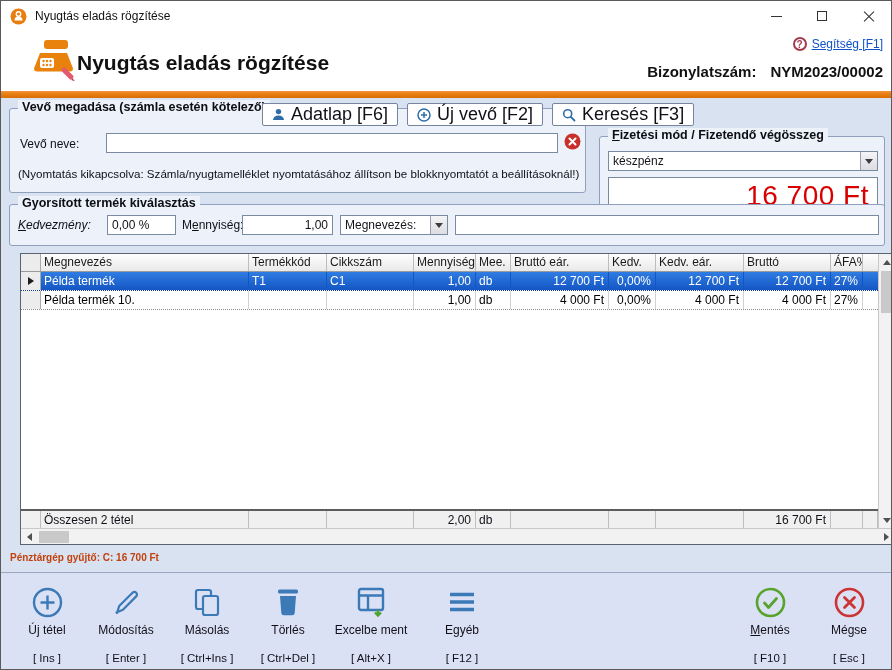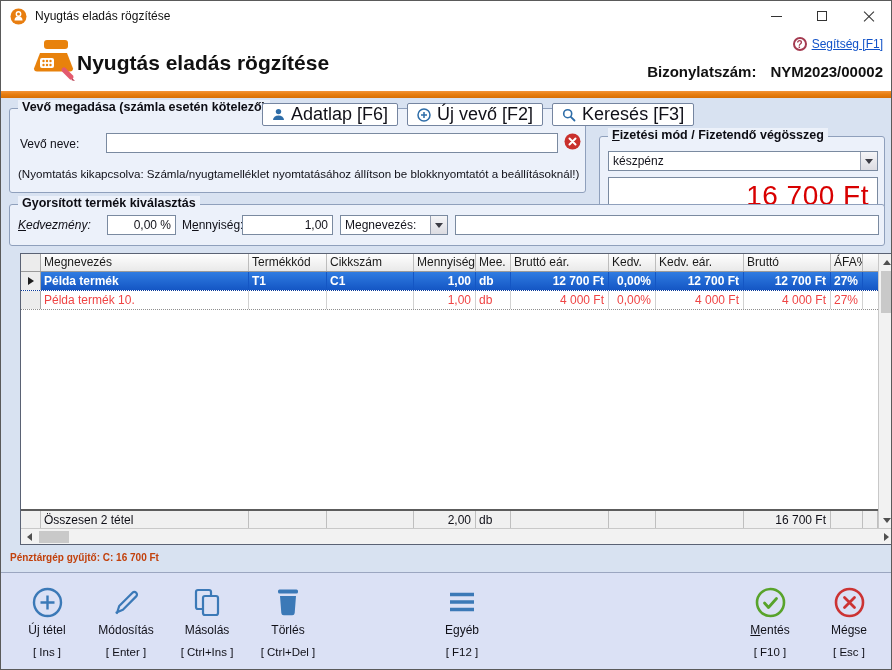--- a/index.html
+++ b/index.html
@@ -91,51 +91,51 @@
   #pay-combo { left:8px; top:14px; width:270px; }
   #total-box {
     position:absolute; left:8px; top:40px; width:270px; height:37px;
     background:#fff; border:1px solid #7a8aa0;
     display:flex; align-items:center; justify-content:flex-end; padding-right:8px;
   }
   #total-box .amount { font-size:28px; color:#d80000; letter-spacing:0.5px; }
 
   #gb-quick { left:8px; top:203px; width:876px; height:42px; }
   #quick-discount-label { position:absolute; left:8px; top:13px;font-style:italic; }
-  #quick-discount-input { position:absolute; left:97px; top:10px; width:69px; text-align:right; }
+  #quick-discount-input { position:absolute; left:97px; top:10px; width:69px; }
   #quick-qty-label { position:absolute; left:172px; top:13px; }
   #quick-qty-input { position:absolute; left:232px; top:10px; width:91px; text-align:right; }
   #quick-field-combo { left:330px; top:10px; width:108px; }
   #quick-search-input { position:absolute; left:445px; top:10px; width:424px; }
 
   
   #grid-panel {
     position:absolute; left:8px; top:252px; width:876px; height:292px;
     border:1px solid #5a6274; background:#fff;margin-left:11px;
   }
   #grid-area { position:absolute; left:0; top:0; width:857px; bottom:16px; overflow:hidden; background:#fff; }
   .grid-row { display:flex; width:857px; }
   .hdr-row { height:18px; background:linear-gradient(180deg,#fefefe,#e9e9e9); border-bottom:1px solid #9a9a9a; }
   .hdr-cell {
     font-size:12px; color:#1a1a1a; padding:1px 3px; border-right:1px solid #bdbdbd;
     overflow:hidden; white-space:nowrap; cursor:pointer;
   }
   .data-row { height:19px; border-bottom:1px dotted #8f8f8f; cursor:pointer; background:#fff; }
   .cell {
     padding:1px 3px; border-right:1px solid #d2d2d2; overflow:hidden; white-space:nowrap;
-    font-size:12px; line-height:16px; color:#ef4444;
+    font-size:12px; line-height:16px; color:#000000;
   }
   .num { text-align:right; padding-right:4px; }
   .w-sel { width:20px; flex:none; background:#ececec; border-right:1px solid #a9a9a9; display:flex; align-items:center; justify-content:center; }
   .w0{width:208px;flex:none}.w1{width:78px;flex:none}.w2{width:87px;flex:none}
   .w3{width:62px;flex:none}.w4{width:35px;flex:none}.w5{width:98px;flex:none}
   .w6{width:47px;flex:none}.w7{width:88px;flex:none}.w8{width:87px;flex:none}
   .w9{width:32px;flex:none}.wx{flex:1;border-right:none}
   .row-selected .cell:not(.w-sel) {
-    background:linear-gradient(180deg,#2f7ce2,#1456c4); color:#fff; border-right-color:#1456c4;font-weight:bold;
+    background:linear-gradient(180deg,#2f7ce2,#1456c4); color:#fff; border-right-color:#1456c4;
   }
   .row-selected { border-bottom:1px dotted #0a3a9a; }
   .cur-arrow { width:0; height:0; border-top:4px solid transparent; border-bottom:4px solid transparent; border-left:6px solid #1c1c1c; }
 
   #summary-row {
     position:absolute; left:0; bottom:16px; width:857px; height:19px;
     background:#f0f0f0; border-top:2px solid #5c5c5c; display:flex;
   }
   #summary-row .cell { border-right:1px solid #bfbfbf; background:#f0f0f0; color:#101018; }
   #summary-row .w-sel { background:#f0f0f0; }
@@ -165,21 +165,21 @@
 
   #toolbar {
     position:absolute; left:0; right:0; top:571px; bottom:0;
     background:#dbe1f5; border-top:1px solid #9ba6c0;
   }
   .tool-btn {
     position:absolute; top:12px; width:88px; display:flex; flex-direction:column; align-items:center; cursor:pointer;
   }
   .tool-icon { height:34px; display:flex; align-items:center; justify-content:center; }
   .tool-label { margin-top:4px; font-size:12px; color:#101018; white-space:nowrap; }
-  .tool-shortcut { margin-top:9px; font-size:11.5px; color:#101018; white-space:nowrap; }
+  .tool-shortcut { margin-top:15px; font-size:11.5px; color:#101018; white-space:nowrap; }
 </style>
 </head>
 <body>
 
 <div id="app">
 
   <div class="titlebar">
     <svg class="app-ico" viewBox="0 0 17 17">
       <circle cx="8.5" cy="8.5" r="8" fill="#e87e10"></circle>
       <circle cx="8.5" cy="6" r="2.2" fill="none" stroke="#fff" stroke-width="1.4"></circle>
@@ -416,20 +416,31 @@
       <span class="tool-icon">
           <svg width="30" height="31" viewBox="0 0 30 31">
             <rect x="4" y="3" width="15" height="19" rx="2" fill="none" stroke="#3b79b7" stroke-width="2.2"></rect>
             <rect x="11" y="9" width="15" height="19" rx="2" fill="#dbe1f5" stroke="#3b79b7" stroke-width="2.2"></rect>
           </svg>
         </span>
       <span class="tool-label">Másolás</span>
       <span class="tool-shortcut">[ Ctrl+Ins ]</span>
     </div>
 
+    <div class="tool-btn" style="left:326px">
+      <span class="tool-icon">
+          <svg width="32" height="32" viewBox="0 0 32 32">
+            <rect x="4" y="3" width="24" height="21" rx="2" fill="none" stroke="#3b79b7" stroke-width="2.4"></rect>
+            <path d="M4 9.5 h24 M13 9.5 V24" stroke="#3b79b7" stroke-width="2.4"></path>
+            <path d="M23 24 v4 M20 26.5 l3 3 3 -3" fill="none" stroke="#4ca42c" stroke-width="2.4"></path>
+          </svg>
+        </span>
+      <span class="tool-label">Excelbe ment</span>
+      <span class="tool-shortcut">[ Alt+X ]</span>
+    </div>
 
     <div class="tool-btn" style="left:417px">
       <span class="tool-icon">
           <svg width="28" height="24" viewBox="0 0 28 24">
             <path d="M2 4.5 h24 M2 12 h24 M2 19.5 h24" stroke="#3b79b7" stroke-width="3.6"></path>
           </svg>
         </span>
       <span class="tool-label">Egyéb</span>
       <span class="tool-shortcut">[ F12 ]</span>
     </div>

